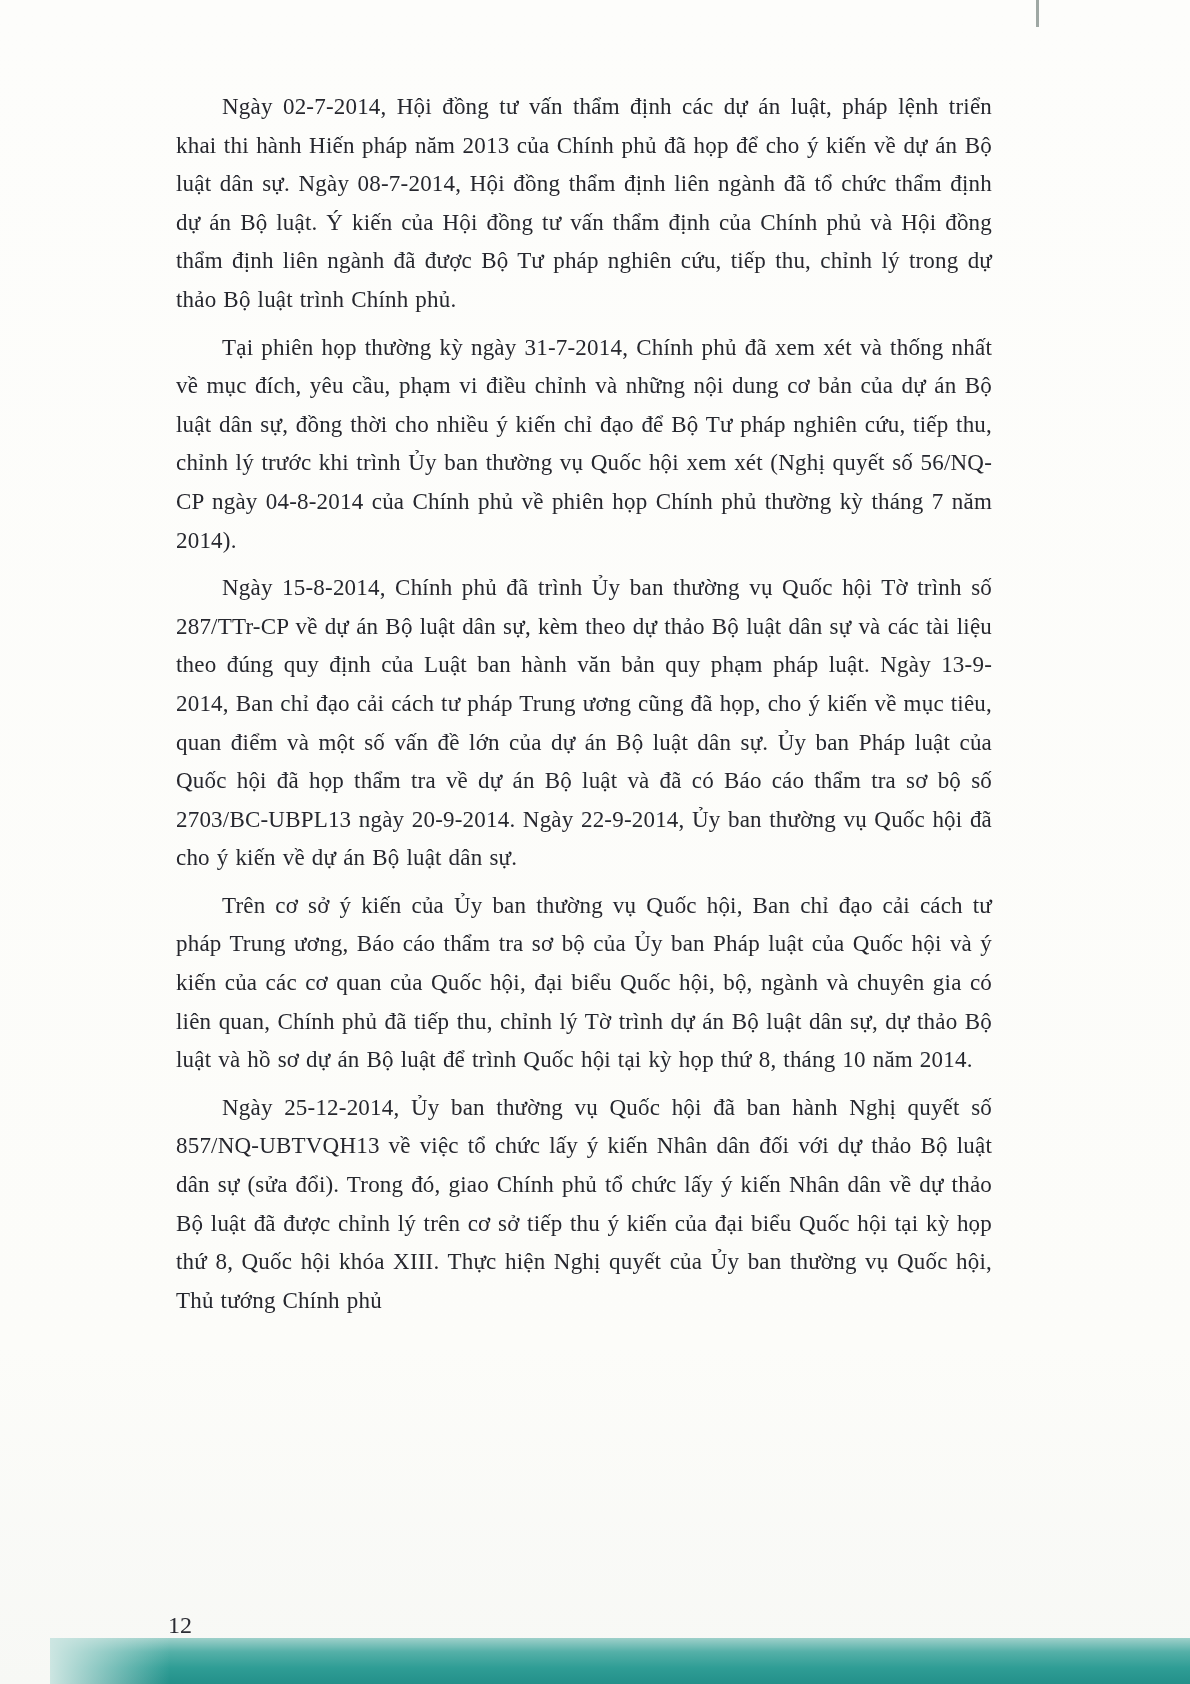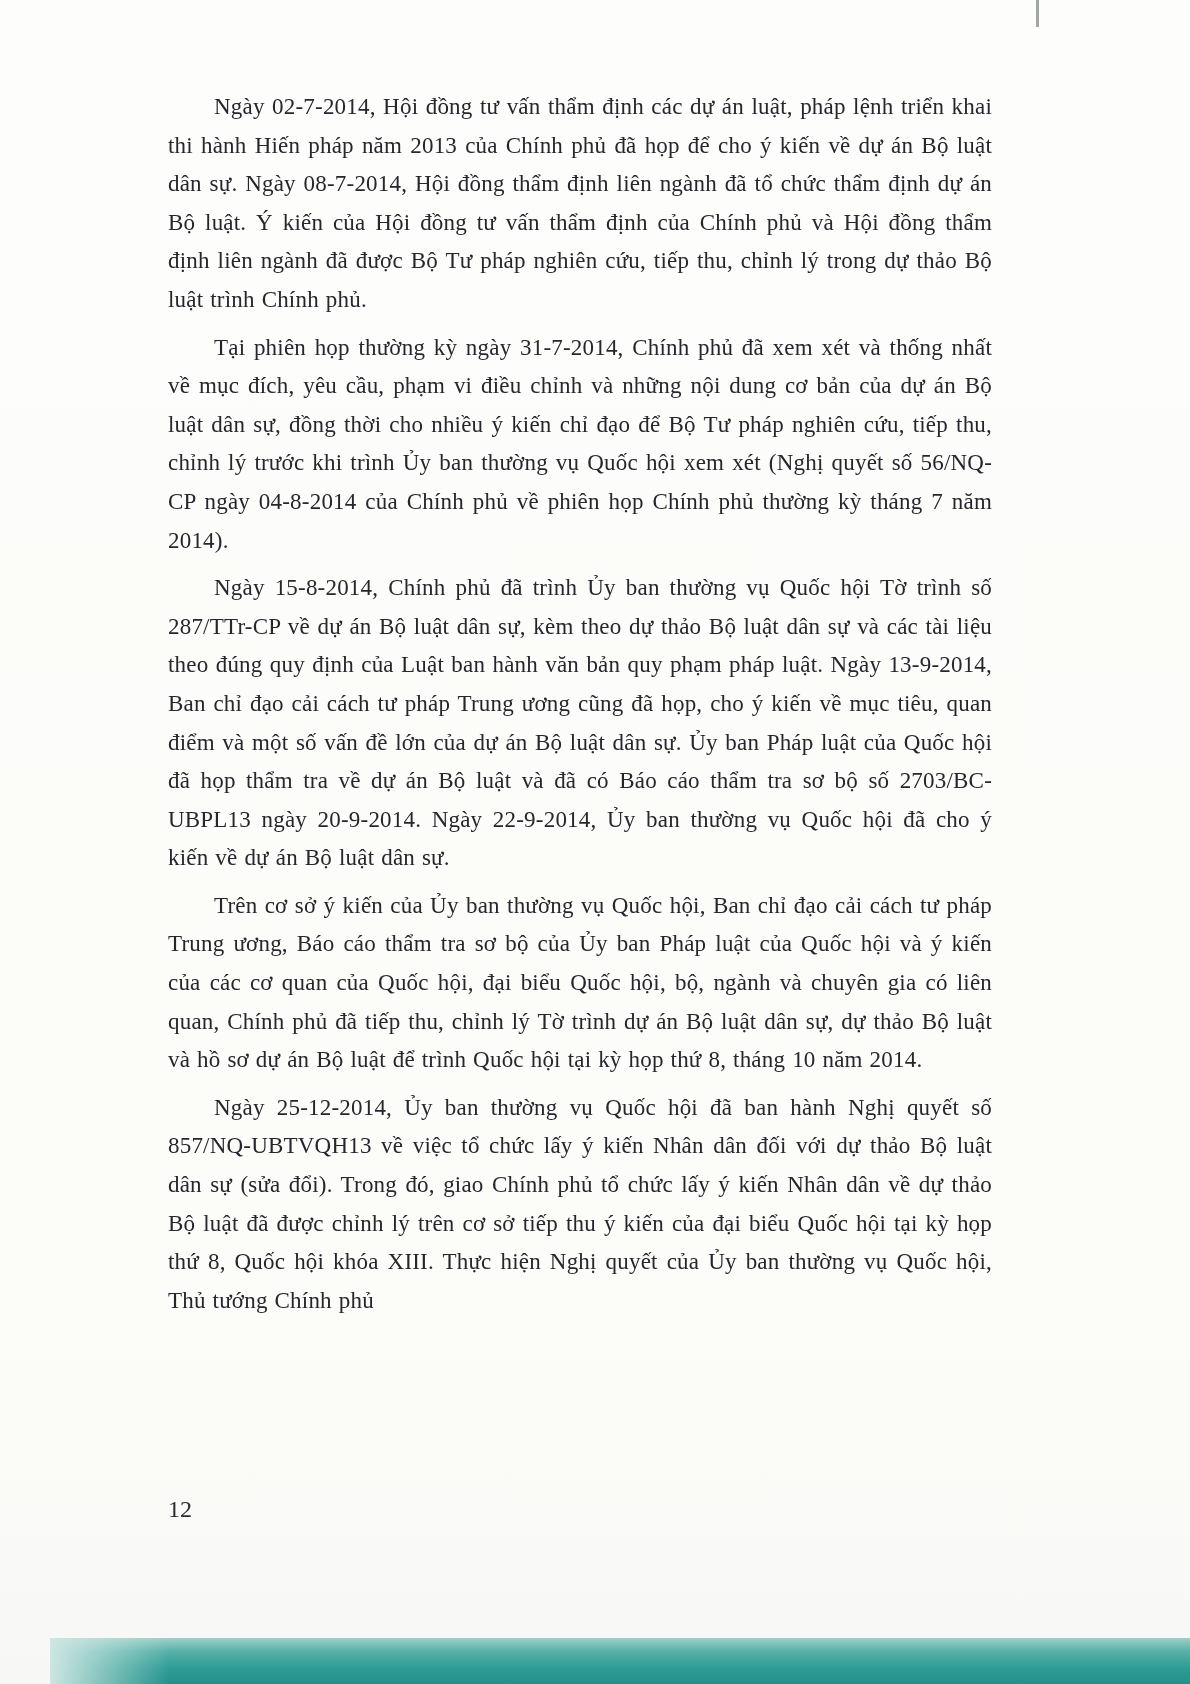--- a/index.html
+++ b/index.html
@@ -18,32 +18,32 @@
     font-family: "Liberation Serif", "DejaVu Serif", serif;
     color: #26272e;
   }
   .text-block {
     position: absolute;
     top: 88px;
     left: 168px;
     width: 824px;
   }
   .text-block p {
-    margin: 0 0 9px 0;
+    margin: 0 0 9px 8px;
     font-size: 23px;
     line-height: 38.6px;
     text-align: justify;
     text-indent: 46px;
     letter-spacing: 0.2px;
     word-spacing: 1px;
   }
   .page-number {
     position: absolute;
     left: 168px;
-    top: 1496px;
+    top: 1612px;
     font-size: 24px;
     color: #2b2c33;
   }
   .edge-bar {
     position: absolute;
     left: 50px;
     right: 0;
     bottom: 0;
     height: 46px;
     background: linear-gradient(180deg, #9ed0ca 0%, #55b0a8 30%, #2f9d95 65%, #23908a 100%);

